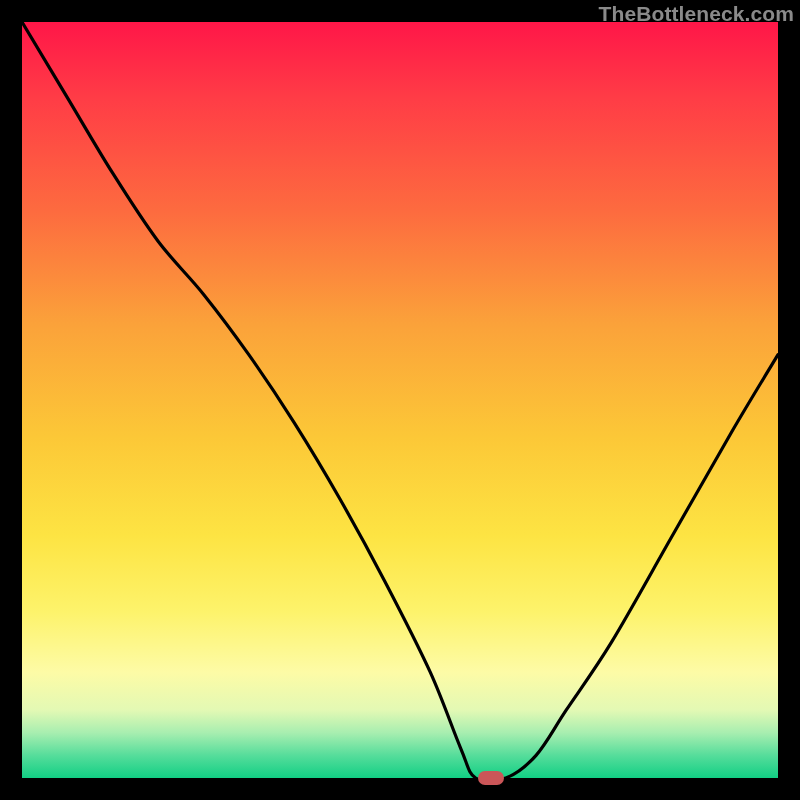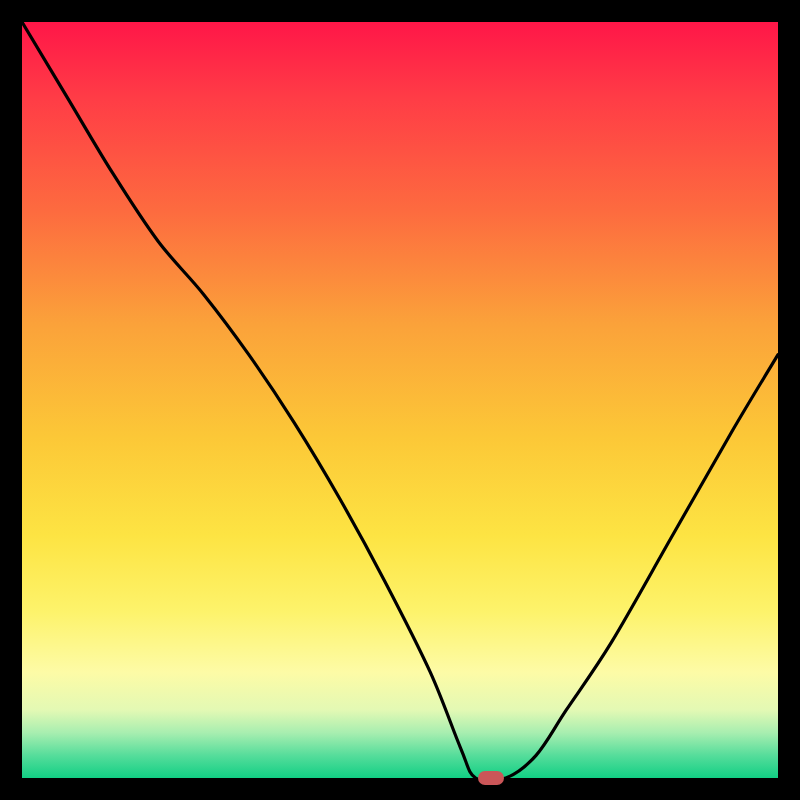--- a/index.html
+++ b/index.html
@@ -69,13 +69,14 @@
 
 <div class="frame">
 
   <div class="plot">
     <svg class="curve" viewBox="0 0 756 756" preserveAspectRatio="none">
       <path id="curve-path" fill="none" stroke="#000000" stroke-width="3.2" stroke-linecap="round" stroke-linejoin="round" d="M 0 0 C 7.56 12.600000000000003, 30.240000000000002 50.400000000000034, 45.36 75.60000000000002 C 60.48 100.80000000000001, 75.6 127.25999999999993, 90.72 151.19999999999993 C 105.84 175.13999999999993, 120.95999999999998 199.08, 136.07999999999998 219.24 C 151.2 239.4, 166.32 253.25999999999996, 181.44 272.15999999999997 C 196.56 291.05999999999995, 211.67999999999998 311.21999999999997, 226.79999999999998 332.64 C 241.92 354.06, 257.03999999999996 376.74, 272.15999999999997 400.68 C 287.28 424.62, 302.4 449.82000000000005, 317.52 476.28000000000003 C 332.64 502.74, 347.76 530.46, 362.88 559.44 C 378 588.4200000000001, 395.64 622.4399999999999, 408.24 650.16 C 420.84000000000003 677.88, 430.91999999999996 708.12, 438.47999999999996 725.76 C 446.03999999999996 743.4, 446.03999999999996 750.96, 453.59999999999997 756 C 461.15999999999997 761.04, 473.76 759.78, 483.84000000000003 756 C 493.9200000000001 752.22, 504.00000000000006 744.6600000000001, 514.08 733.32 C 524.1600000000001 721.98, 531.7199999999999 706.86, 544.3199999999999 687.96 C 556.92 669.0600000000001, 572.0400000000001 648.9000000000001, 589.6800000000001 619.9200000000001 C 607.32 590.94, 630 549.3599999999999, 650.16 514.0799999999999 C 670.3199999999999 478.7999999999999, 693 438.48, 710.64 408.24 C 728.28 378, 748.44 345.24, 756 332.64"></path>
     </svg>
     <div class="marker" id="marker" style="left: 468.72px; top: 756px; background: rgb(203, 86, 88);"></div>
   </div>
 
+  <div class="watermark">TheBottleneck.com</div>
 </div>
 
 </body></html>

